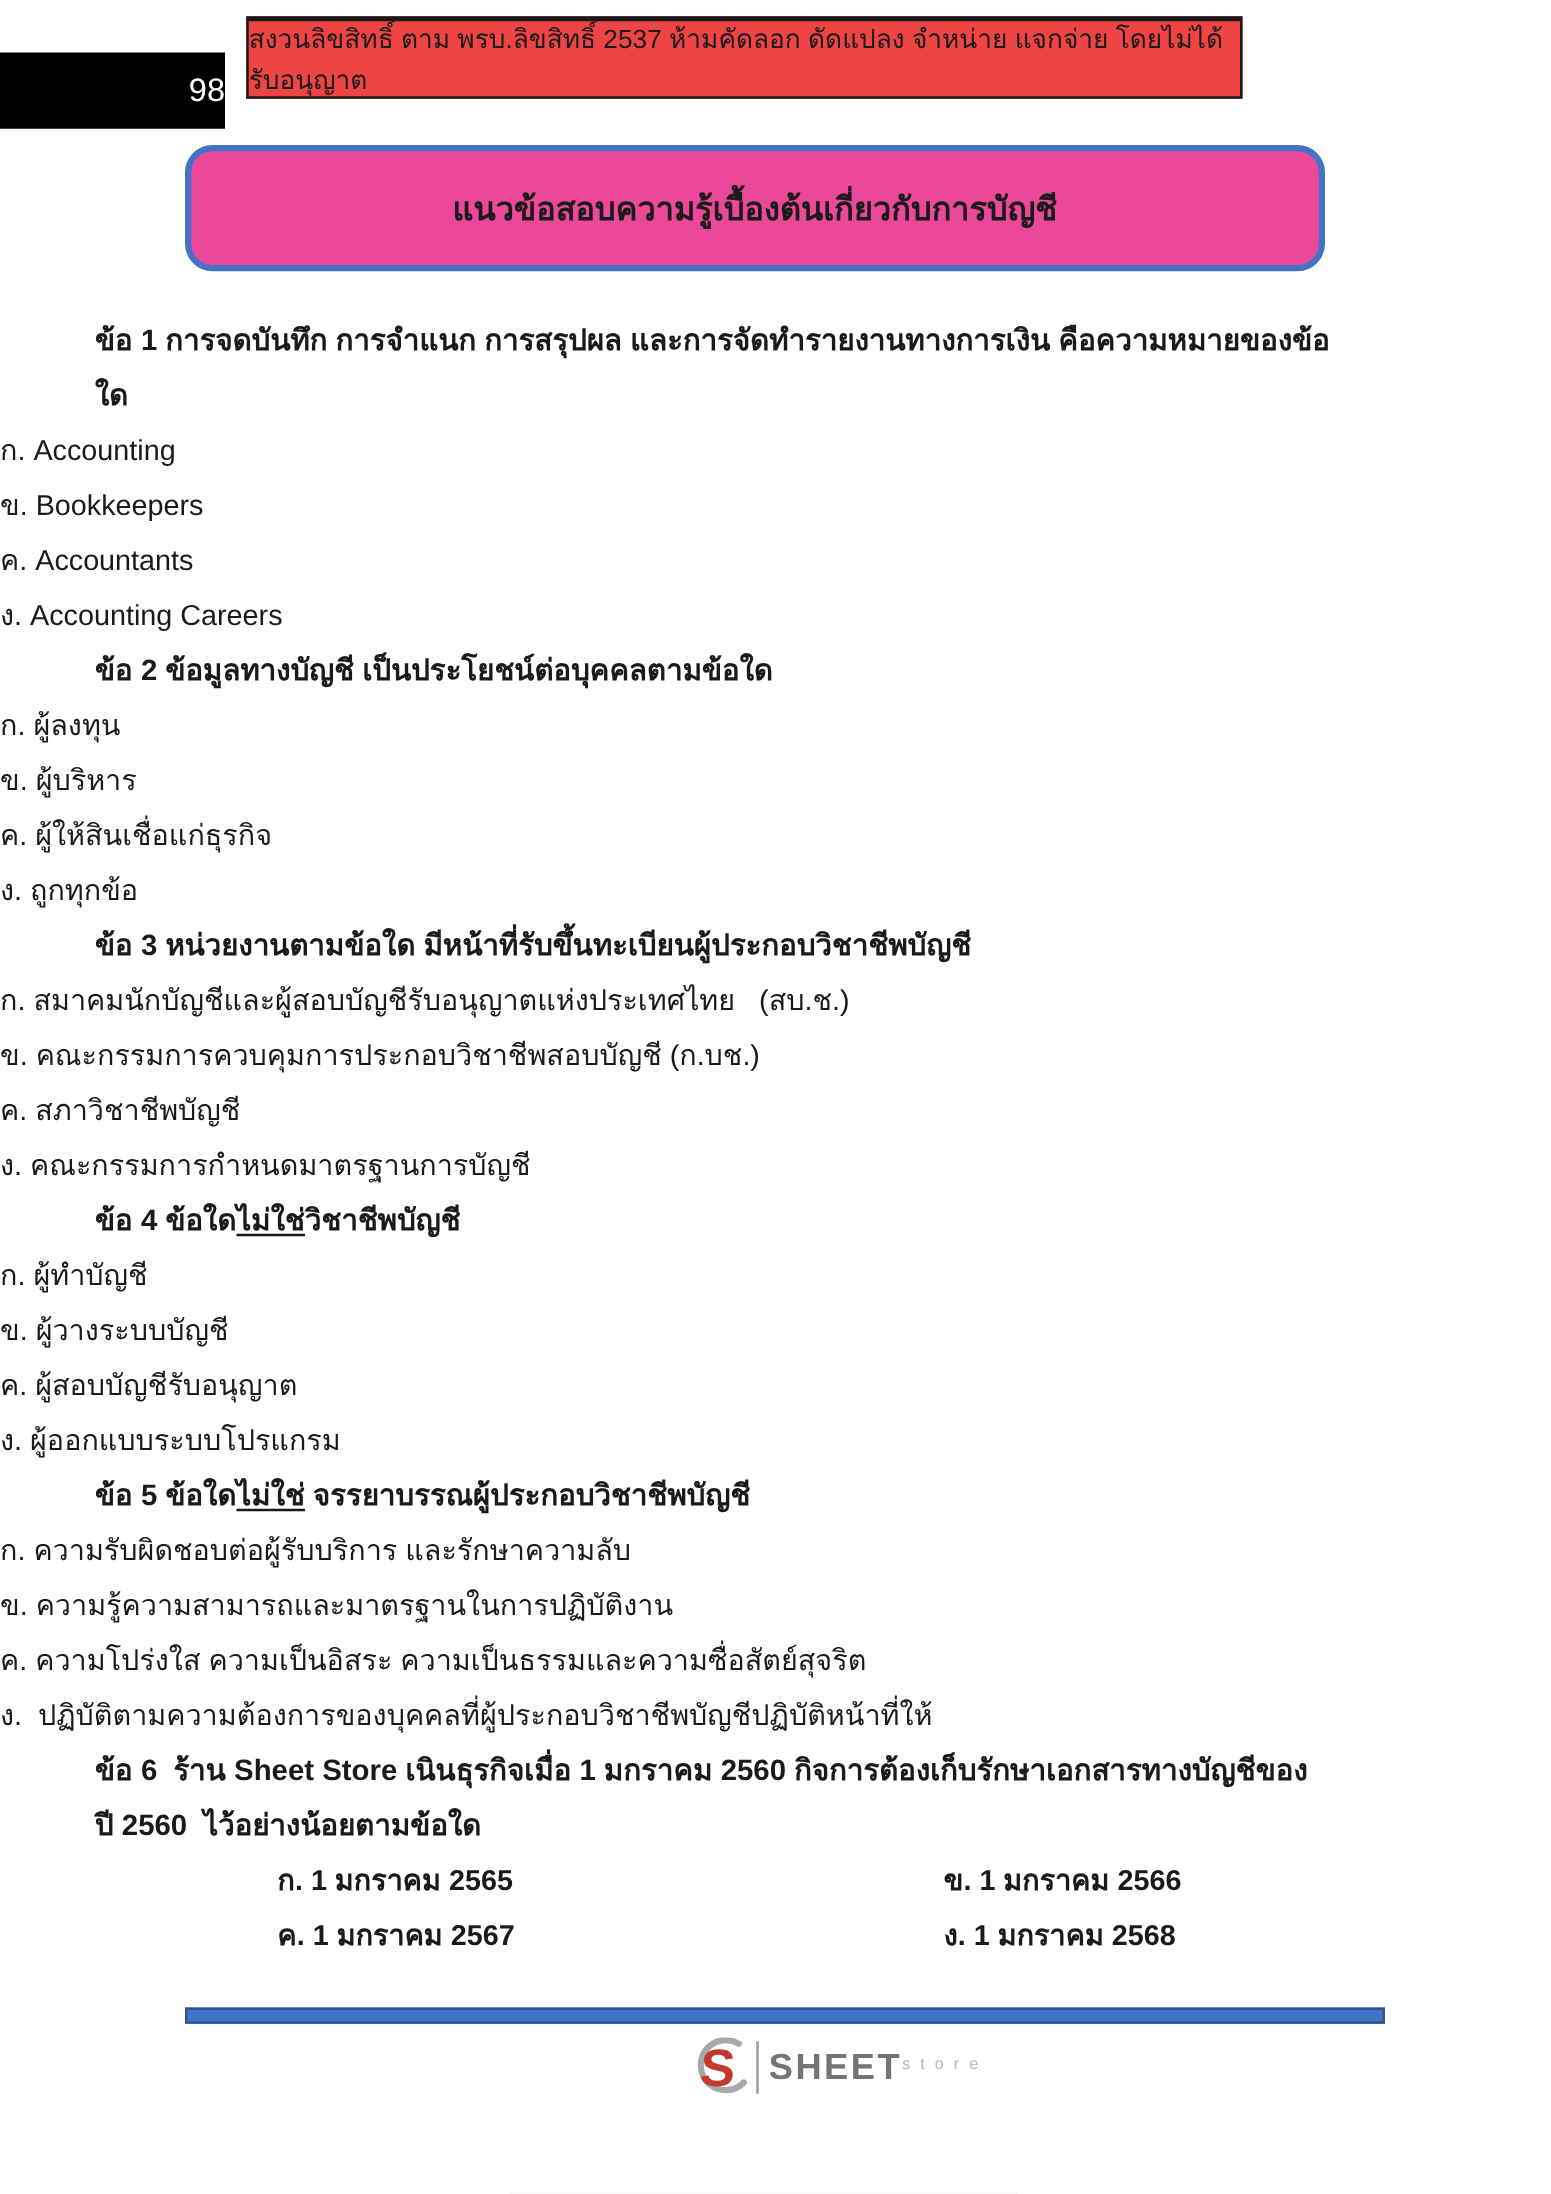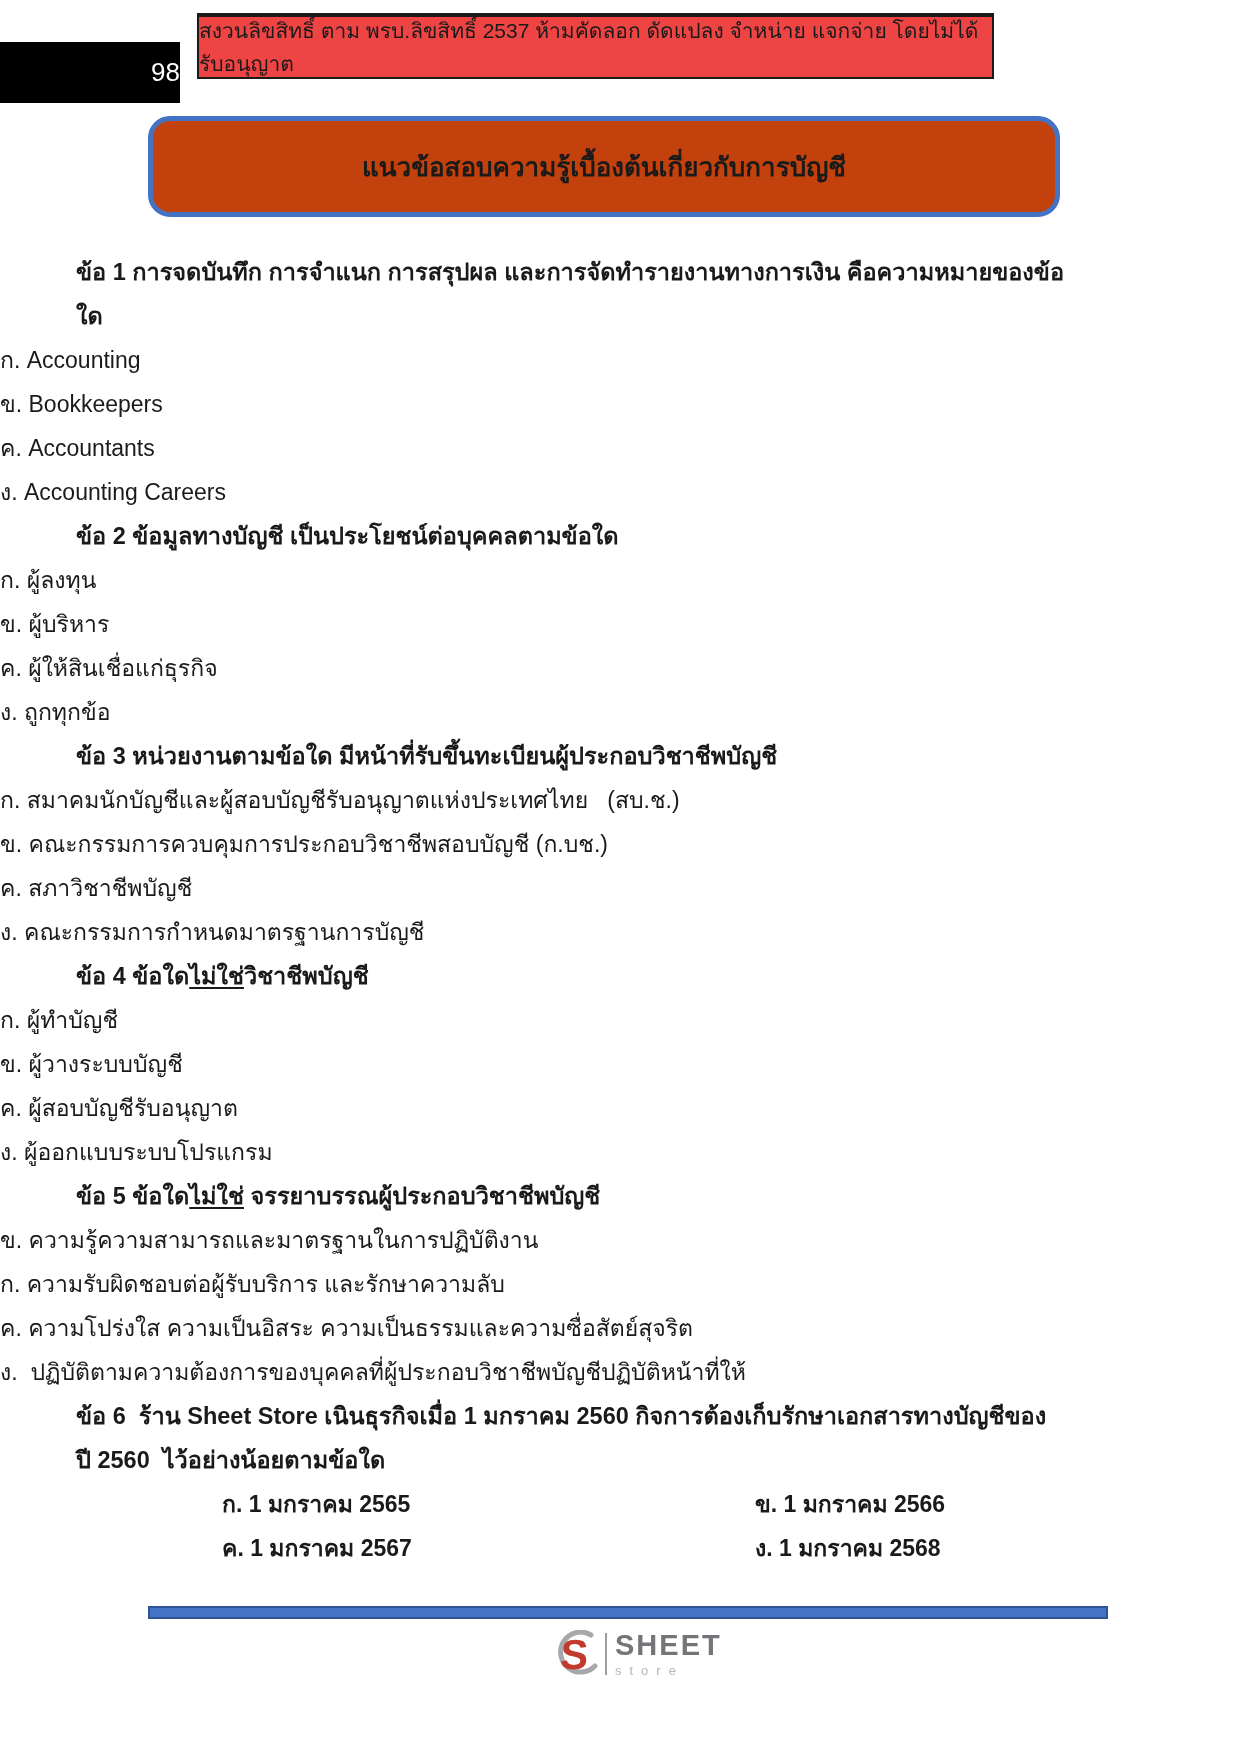--- a/index.html
+++ b/index.html
@@ -25,21 +25,21 @@
     position:absolute;left:197px;top:13px;width:797px;height:66px;
     border:2px solid #1a1a1a;border-top-width:4px;
     box-sizing:border-box;background:#ef4444;
     display:flex;align-items:center;justify-content:center;
     font-size:21px;white-space:pre-wrap;
   }
   
   .title-box{
     position:absolute;left:148px;top:116px;width:912px;height:101px;
     border:5px solid #4472C4;border-radius:22px;
-    box-sizing:border-box;background:#c2410c;
+    box-sizing:border-box;background:#ec4899;
     display:flex;align-items:center;justify-content:center;
     font-size:26px;font-weight:bold;text-align:right;
   }
   
   .content{position:absolute;top:250px;left:0;width:1241px;}
   .line{height:44px;line-height:44px;font-size:23px;white-space:pre-wrap;}
   .q-head{padding-left:76px;font-weight:bold;font-size:23.5px;}
   .q-opt{}
   .u{text-decoration:underline;text-underline-offset:3px;}
   .opt-row{display:flex;font-weight:bold;}
@@ -48,21 +48,21 @@
   
   .footer-bar{
     position:absolute;left:148px;top:1606px;width:956px;height:9px;
     background:#4472C4;border:2px solid #2E5496;
   }
   .logo{
     position:absolute;left:553px;top:1630px;height:48px;
     display:flex;align-items:center;
   }
   .logo-divider{width:2px;height:42px;background:#9B9DA0;margin:0 8px 0 6px;}
-  .logo-text{display:flex;flex-direction:column;justify-content:center;}
+  .logo-text{display:flex;flex-direction:row;justify-content:center;}
   .logo-brand{
     font-size:29px;font-weight:bold;color:#737578;
     letter-spacing:2px;line-height:1;
   }
   .logo-sub{
     font-size:13px;color:#B5B7BA;letter-spacing:8px;
     line-height:1;margin-top:4px;
   }
 </style>
 </head>
@@ -112,22 +112,22 @@
     <div>
       <div class="line q-head"><span>ข้อ 4 ข้อใด</span><span class="u">ไม่ใช่</span><span>วิชาชีพบัญชี</span></div>
       <div class="line q-opt">ก. ผู้ทำบัญชี</div>
       <div class="line q-opt">ข. ผู้วางระบบบัญชี</div>
       <div class="line q-opt">ค. ผู้สอบบัญชีรับอนุญาต</div>
       <div class="line q-opt">ง. ผู้ออกแบบระบบโปรแกรม</div>
     </div>
 
     <div>
       <div class="line q-head"><span>ข้อ 5 ข้อใด</span><span class="u">ไม่ใช่</span><span> จรรยาบรรณผู้ประกอบวิชาชีพบัญชี</span></div>
+      <div class="line q-opt">ก. ความรับผิดชอบต่อผู้รับบริการ และรักษาความลับ</div>
       <div class="line q-opt">ข. ความรู้ความสามารถและมาตรฐานในการปฏิบัติงาน</div>
-      <div class="line q-opt">ก. ความรับผิดชอบต่อผู้รับบริการ และรักษาความลับ</div>
       <div class="line q-opt">ค. ความโปร่งใส ความเป็นอิสระ ความเป็นธรรมและความซื่อสัตย์สุจริต</div>
       <div class="line q-opt">ง.  ปฏิบัติตามความต้องการของบุคคลที่ผู้ประกอบวิชาชีพบัญชีปฏิบัติหน้าที่ให้</div>
     </div>
 
     <div>
       <div class="line q-head">ข้อ 6  ร้าน Sheet Store เนินธุรกิจเมื่อ 1 มกราคม 2560 กิจการต้องเก็บรักษาเอกสารทางบัญชีของ</div>
       <div class="line q-head">ปี 2560  ไว้อย่างน้อยตามข้อใด</div>
       <div class="line opt-row">
         <span class="opt-cell-1">ก. 1 มกราคม 2565</span>
         <span class="opt-cell-2">ข. 1 มกราคม 2566</span>

